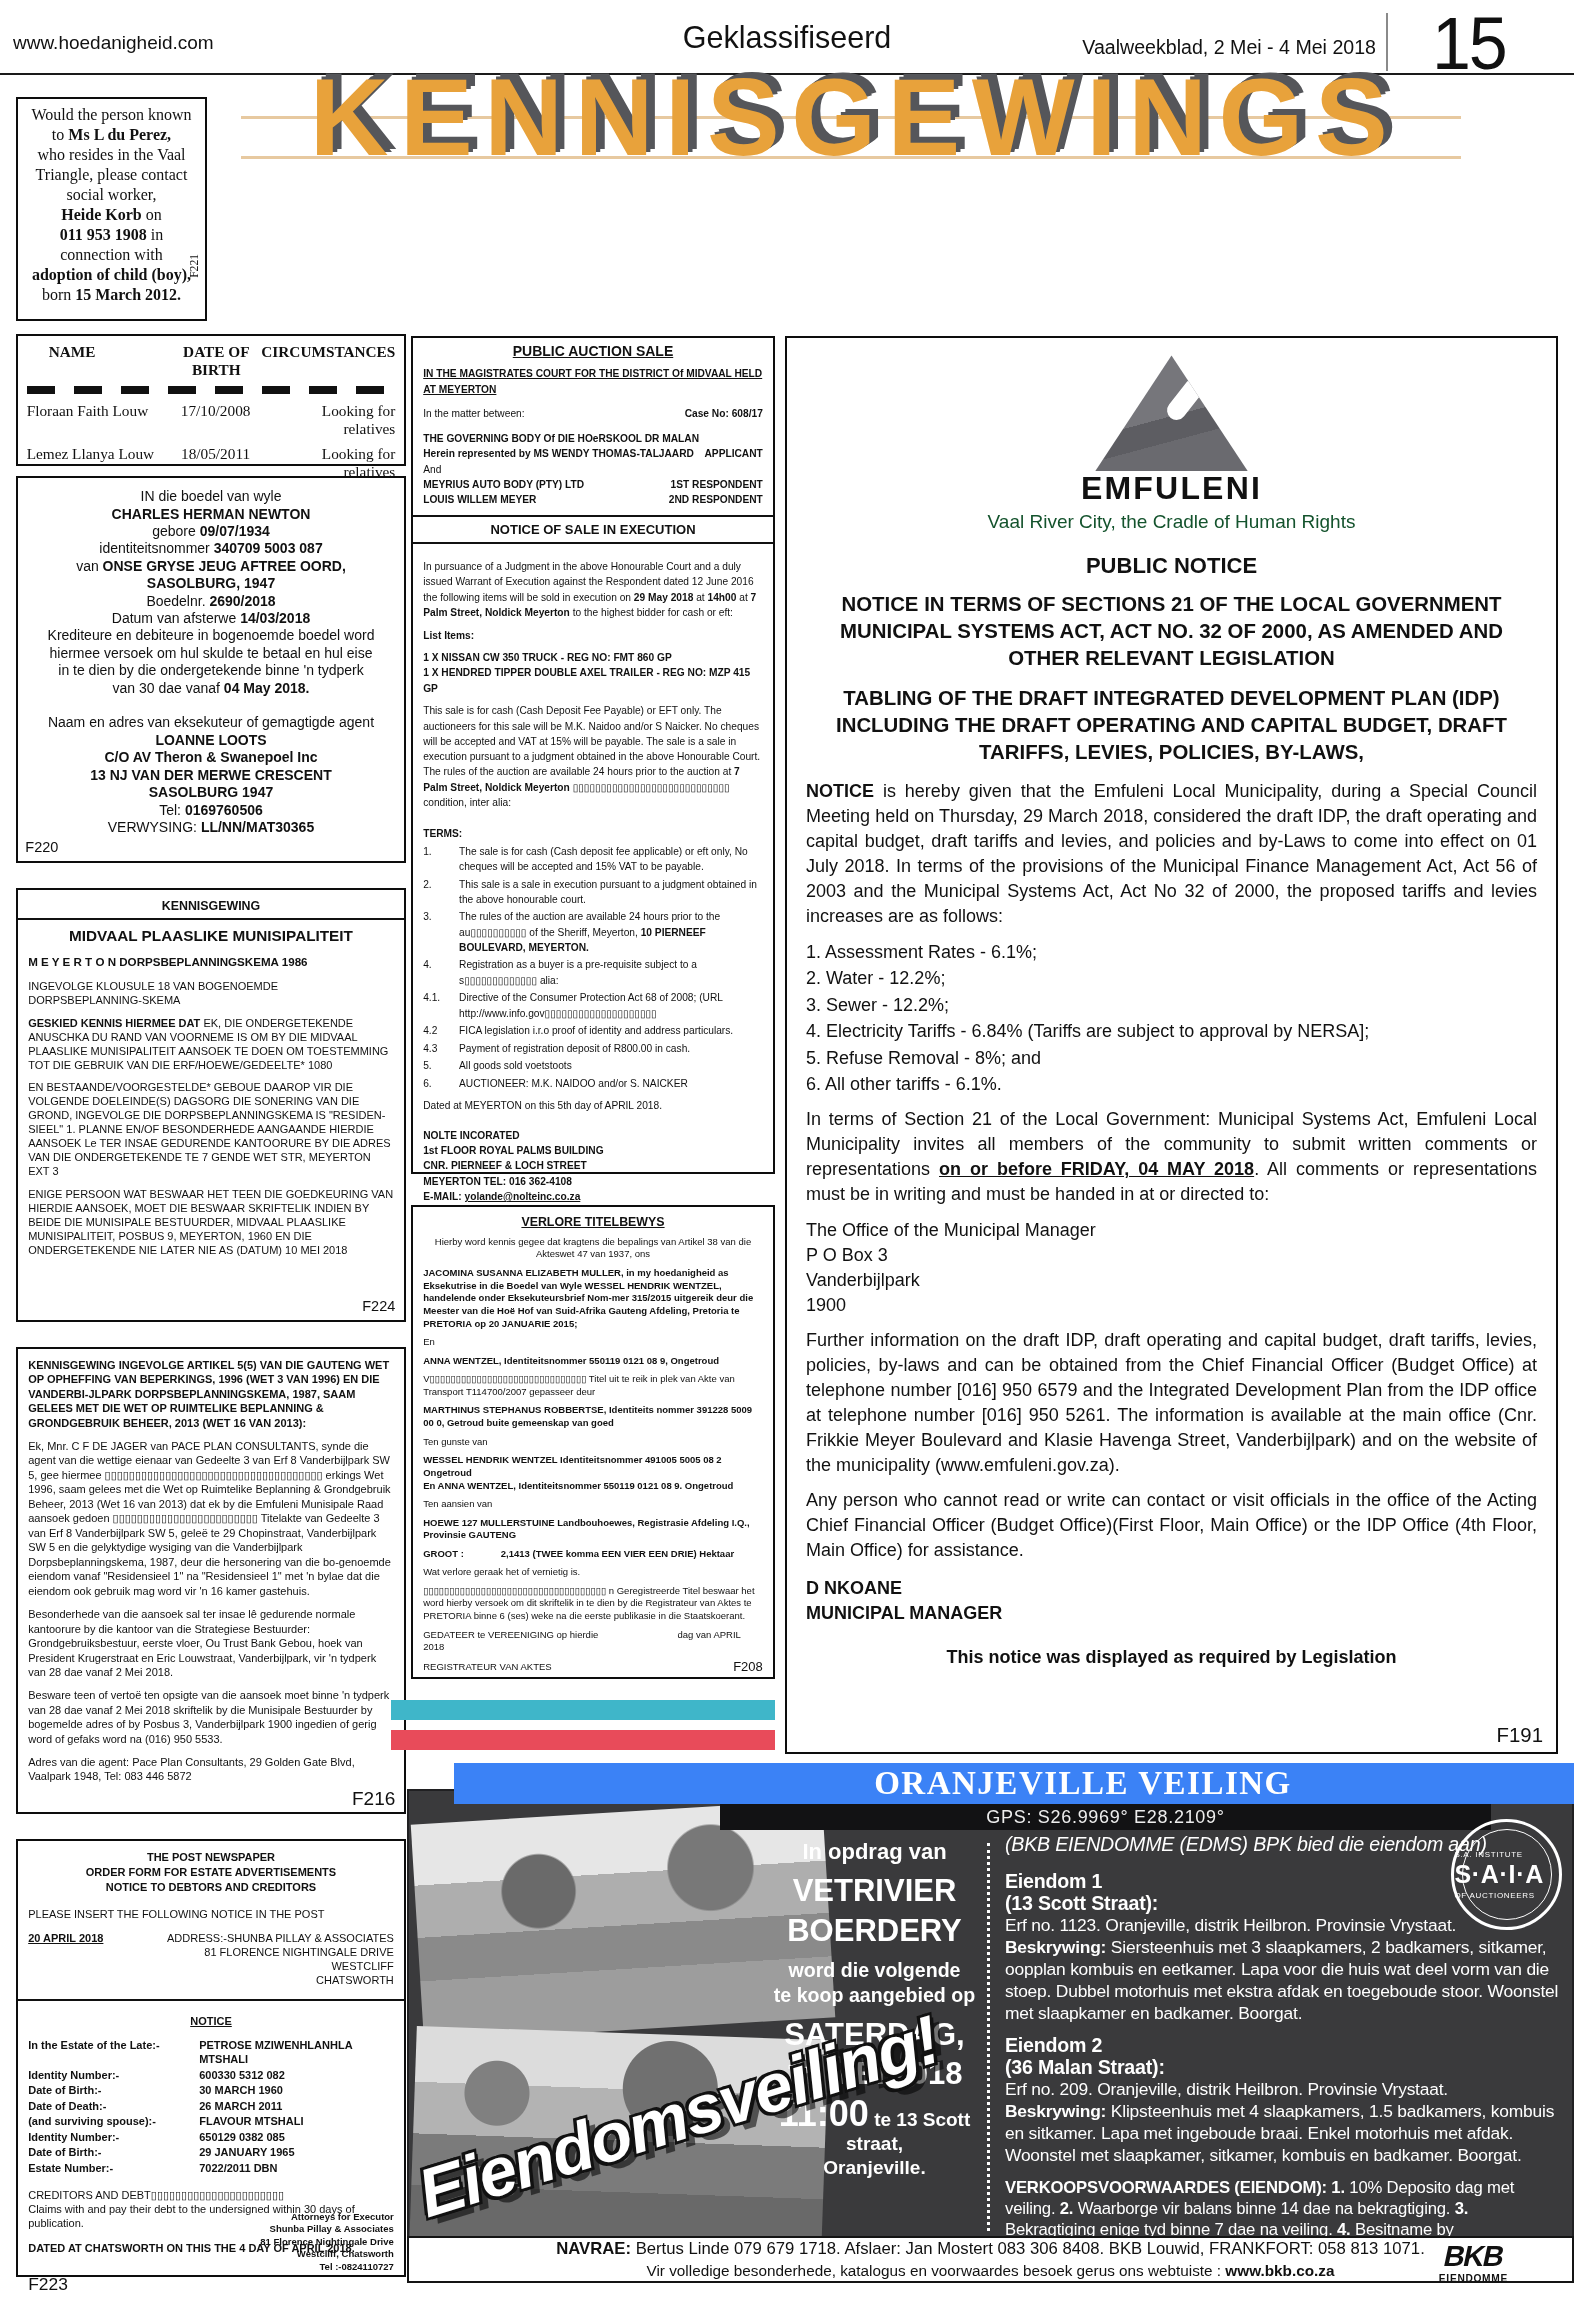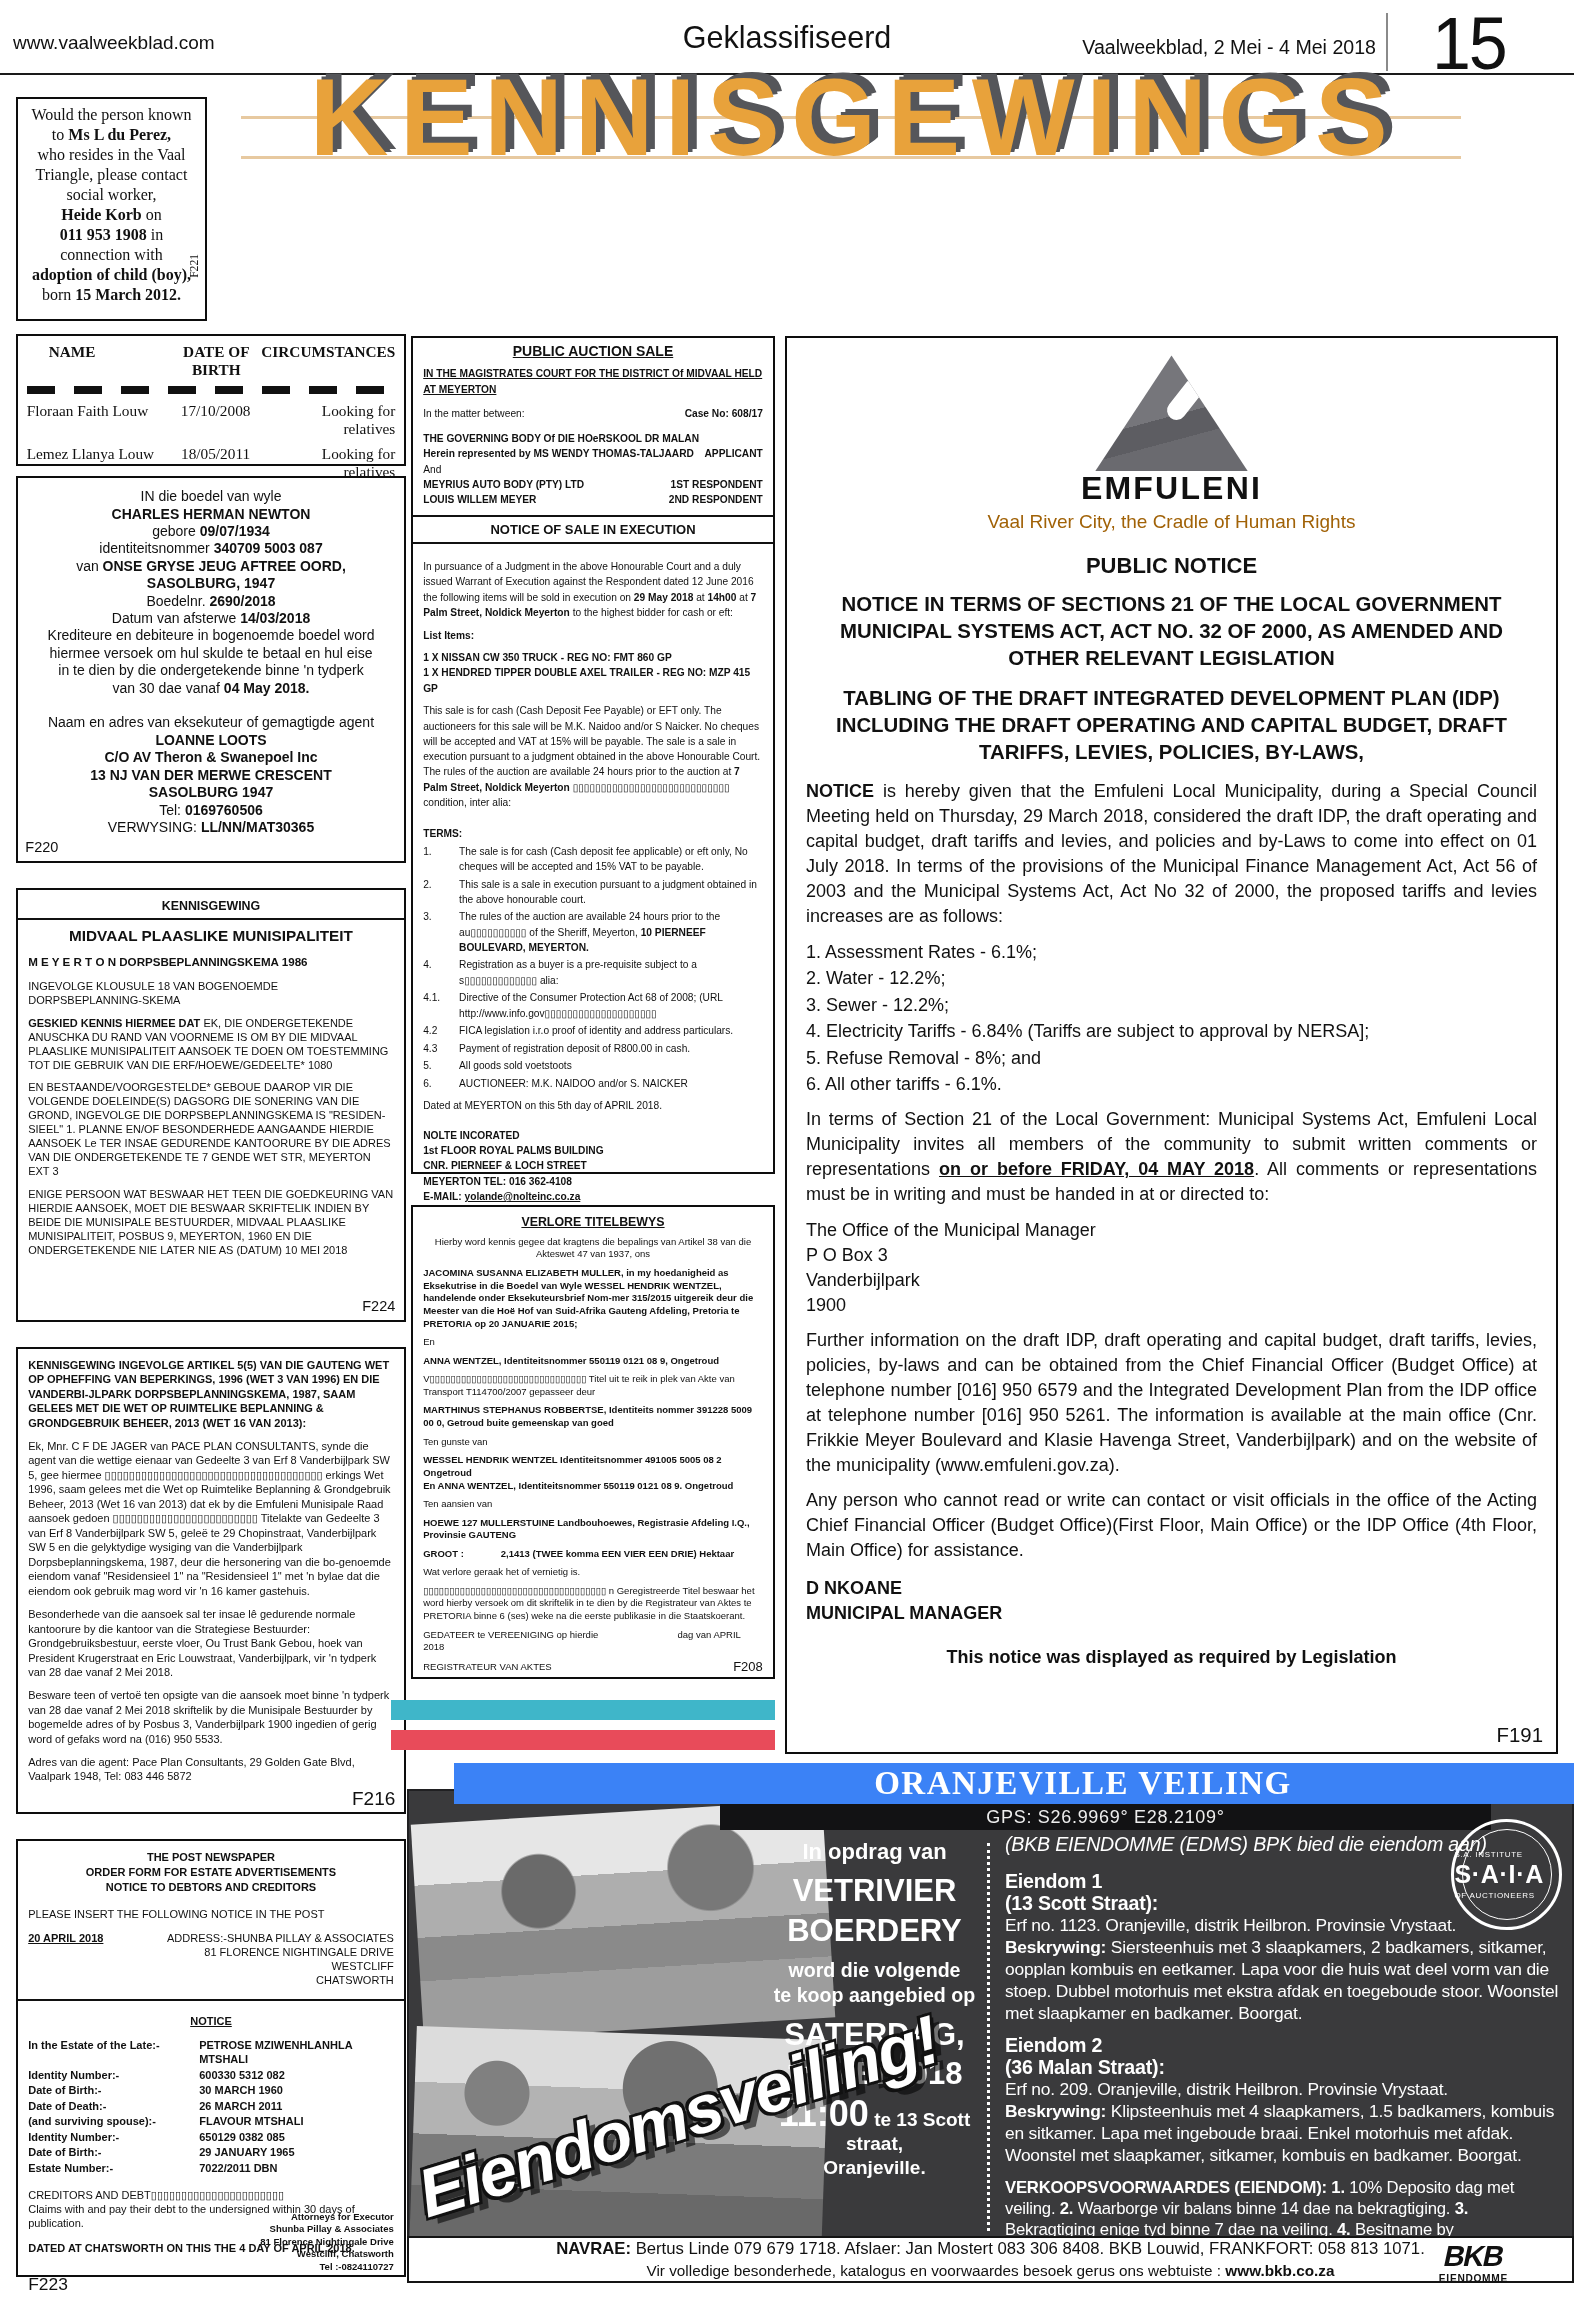--- a/index.html
+++ b/index.html
@@ -105,21 +105,21 @@
   #bar-red  { left: 391px; top: 1730px; width: 384px; height: 19.6px; background: #e84b5a; }
 
   
   #f191 { left: 785px; top: 336px; width: 773px; height: 1418px; border-width: 2.2px; padding: 14.5px 19px; font-size: 18px; line-height: 25px; overflow: hidden; }
   #f191 .logo-tri { width: 153px; height: 116px; margin: 2.9px auto 0; position: relative;
     background: linear-gradient(165deg, #76767b 0 52%, #5d5d62 52% 68%, #6a6a6f 68% 100%);
     clip-path: polygon(50% 0, 100% 100%, 0 100%); }
   #f191 .logo-swoosh { position: absolute; left: 53%; top: 17%; width: 19px; height: 48px; background: #fff; border-radius: 10.2px; transform: rotate(38deg); }
   #f191 .logo-name { text-align: center; font-weight: 900; font-size: 32px; letter-spacing: 2.2px; margin-top: 4.4px; }
   #f191 .logo-sub { text-align: center; font-weight: bold; font-size: 18px; letter-spacing: 1.5px; }
-  #f191 .logo-tag { text-align: center; font-size: 19px; color: #a16207; margin-top: 8.7px; }
+  #f191 .logo-tag { text-align: center; font-size: 19px; color: #14532d; margin-top: 8.7px; }
   #f191 .pn { text-align: center; font-weight: bold; font-size: 22px; margin: 19px 0 7.3px; }
   #f191 .h { text-align: center; font-weight: bold; font-size: 20.4px; line-height: 27px; margin: 13px 0; }
   #f191 p { margin: 10.2px 0; text-align: justify; }
   #f191 .tariffs div { margin: 1.5px 0; }
   #f191 .addr { margin: 10.2px 0; }
   #f191 .signoff { font-weight: bold; margin-top: 13px; }
   #f191 .legis { text-align: center; font-weight: bold; margin-top: 19px; }
   #f191 .tag { position: absolute; right: 13px; bottom: 4.4px; font-size: 20.4px; }
 
   
@@ -169,21 +169,21 @@
     display: flex; flex-direction: column; align-items: center; justify-content: center; }
   #orj .of-navrae { font-size: 16.7px; }
   #orj .of-web { font-size: 15.3px; margin-top: 2.2px; }
   #orj .bkb-logo { position: absolute; right: 64px; top: 1.5px; text-align: center; }
   #orj .bkb-word { font-weight: 900; font-size: 29px; letter-spacing: -1.5px; transform: skewX(-12deg); }
   #orj .bkb-sub { font-weight: bold; font-size: 10.2px; letter-spacing: 0.7px; }
 </style>
 </head>
 <body>
 
-<div class="abs" id="hdr-url">www.vaalweekblad.com</div>
+<div class="abs" id="hdr-url">www.hoedanigheid.com</div>
 <div class="abs" id="hdr-section">Geklassifiseerd</div>
 <div class="abs" id="hdr-edition">Vaalweekblad,  2  Mei  -  4  Mei  2018</div>
 <div class="abs" id="hdr-vbar"></div>
 <div class="abs" id="hdr-pageno">15</div>
 <div class="abs" id="hdr-rule"></div>
 
 <div class="abs" id="banner-line-top"></div>
 <div class="abs" id="banner-line-bot"></div>
 <div class="abs" id="banner-title">KENNISGEWINGS</div>
 

